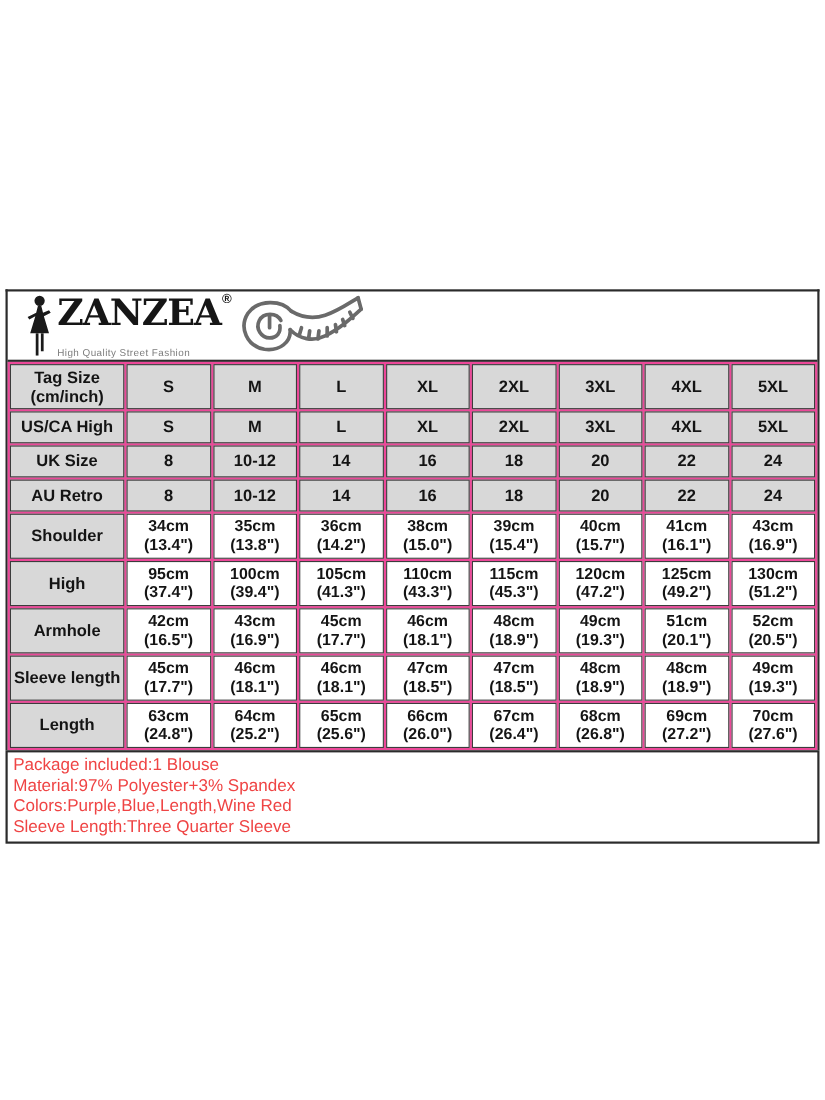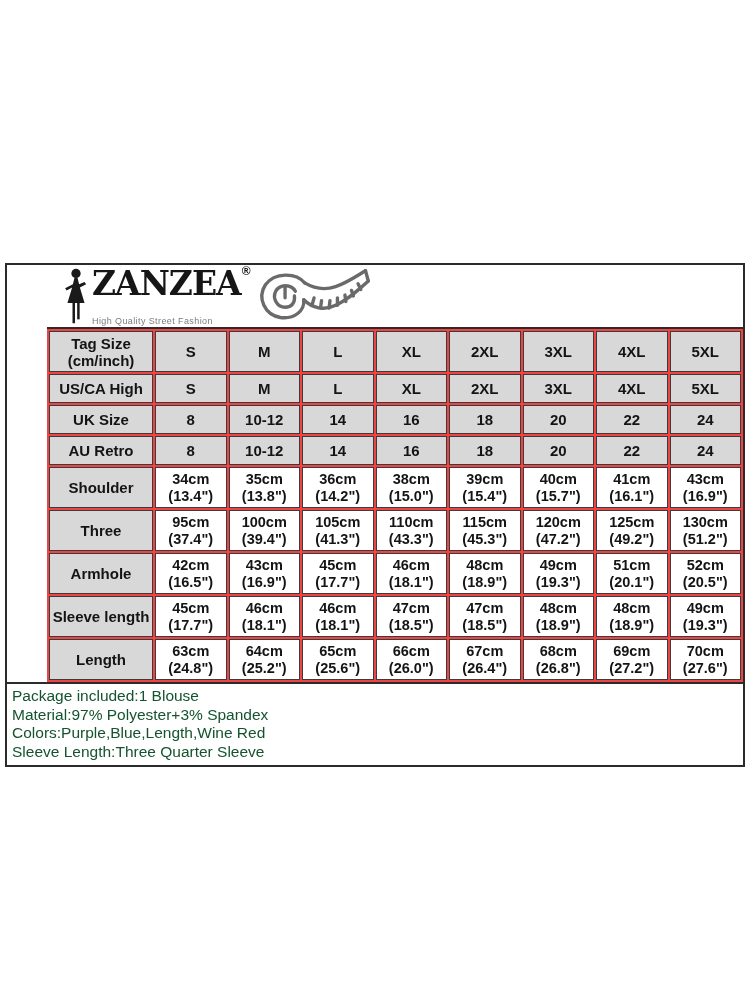--- a/index.html
+++ b/index.html
@@ -5,21 +5,21 @@
   html, body { margin: 0; padding: 0; background: #ffffff; }
   body {
     width: 750px; height: 1000px; overflow: hidden; position: relative;
     font-family: "Liberation Sans", sans-serif;
     color: #141414;
     -webkit-font-smoothing: antialiased;
   }
   .stage { position: absolute; top: 263px; left: 5px; width: 740px; }
 
   
-  .frame { border: 2px solid #2b2b2b; border-bottom: none; box-sizing: border-box; background: #fff; padding-left: 40px; }
+  .frame { border: 2px solid #2b2b2b; border-bottom: none; box-sizing: border-box; background: #fff; }
   .header-box {
     height: 64px; border-bottom: 2px solid #2b2b2b;
     display: flex; align-items: center; padding: 0 10px 0 16px; box-sizing: border-box;
   }
   .logo { display: flex; align-items: center; gap: 3px; flex: none; }
   .logo-text { line-height: 1; }
   .brand-row { display: flex; align-items: flex-start; }
   .brand-name {
     font-family: "DejaVu Serif", "Liberation Serif", serif;
     font-weight: bold; font-size: 33px; letter-spacing: -1px; color: #161616;
@@ -29,37 +29,37 @@
   .notice {
     flex: 1; text-align: center; font-weight: bold; font-size: 15px; line-height: 19px;
     padding: 0 4px; color: #101010;
   }
   .tape { flex: none; width: 128px; display: flex; justify-content: center; }
 
   
   table.size-table {
     width: 100%; table-layout: fixed;
     border-collapse: separate; border-spacing: 2px;
-    background: #ef4444;
+    background: #ec4899;
   }
   .size-table td {
     border: 1.5px solid #3c3c3c; text-align: center; vertical-align: middle;
     font-weight: bold; font-size: 14.5px; line-height: 17px; padding: 2px 0;
     background: #ffffff; overflow: hidden;
   }
   .size-table td.label-cell { background: #d8d8d8; font-size: 15px; }
   .size-table tr.shaded-row td { background: #d8d8d8; height: 23px; font-size: 15px; }
   .size-table tr.measure-row td { height: 35px; }
   .size-table tr.tall-row td { height: 35px; }
 
   
   .details-box {
     border: 2px solid #2b2b2b; box-sizing: border-box;
     padding: 3px 5px 4px 5px; font-size: 15.5px; line-height: 18.6px;
-    font-weight: normal; color: #14532d; background: #fff;
+    font-weight: normal; color: #ef4444; background: #fff;
   }
 
   svg { display: block; }
 </style>
 </head>
 <body>
 
 <div class="stage">
 
   <div class="frame">
@@ -169,21 +169,21 @@
             <td>34cm<br>(13.4")</td>
             <td>35cm<br>(13.8")</td>
             <td>36cm<br>(14.2")</td>
             <td>38cm<br>(15.0")</td>
             <td>39cm<br>(15.4")</td>
             <td>40cm<br>(15.7")</td>
             <td>41cm<br>(16.1")</td>
             <td>43cm<br>(16.9")</td>
           </tr>
           <tr class="measure-row">
-            <td class="label-cell">Three</td>
+            <td class="label-cell">High</td>
             <td>95cm<br>(37.4")</td>
             <td>100cm<br>(39.4")</td>
             <td>105cm<br>(41.3")</td>
             <td>110cm<br>(43.3")</td>
             <td>115cm<br>(45.3")</td>
             <td>120cm<br>(47.2")</td>
             <td>125cm<br>(49.2")</td>
             <td>130cm<br>(51.2")</td>
           </tr>
           <tr class="measure-row">

